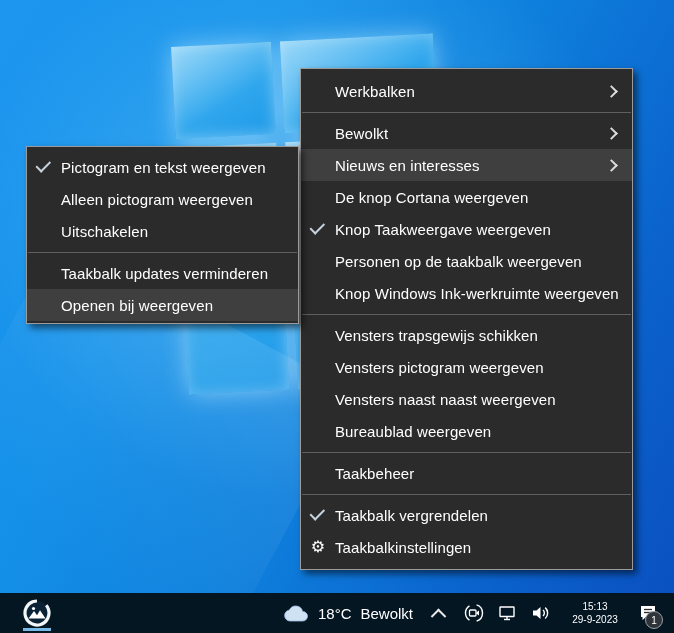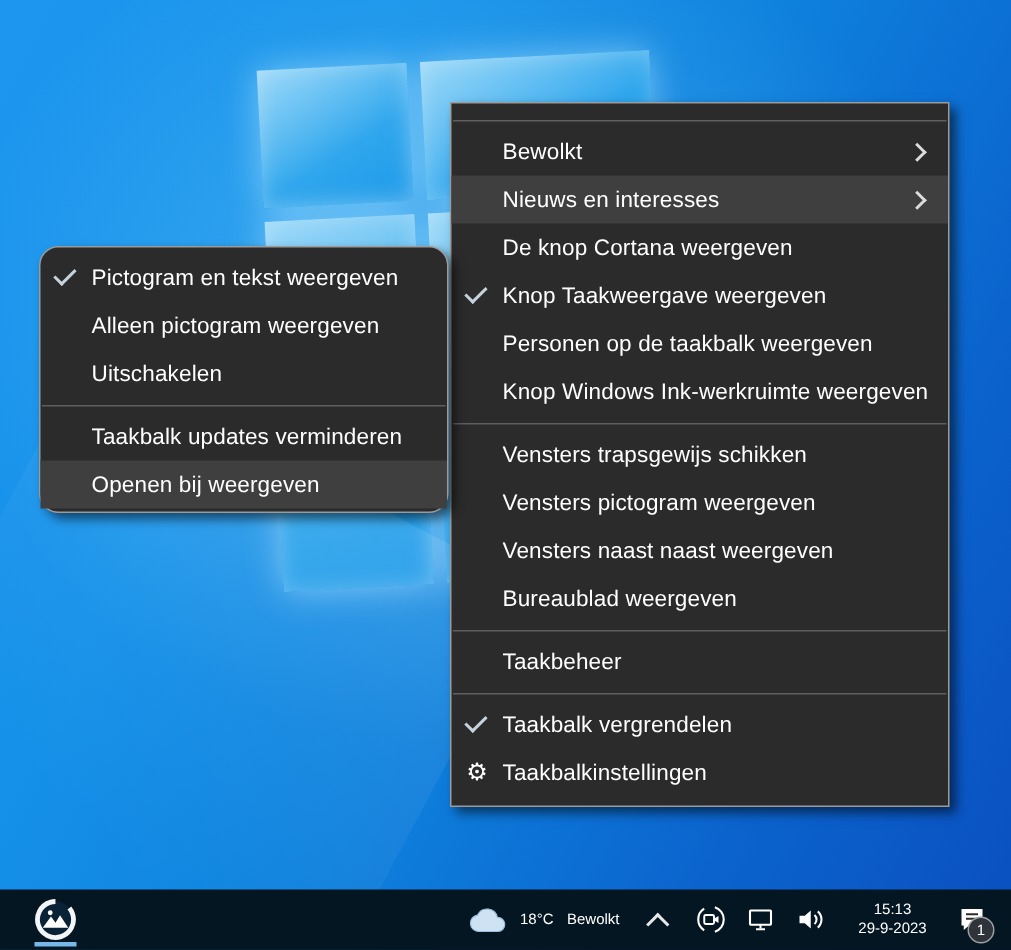--- a/index.html
+++ b/index.html
@@ -23,39 +23,39 @@
   }
   .beam{position:absolute;left:-60px;top:290px;width:340px;height:420px;
     background:linear-gradient(200deg,rgba(255,255,255,.10),rgba(255,255,255,0) 65%);
     transform:rotate(28deg);}
   
   .menu{
     position:absolute;background:#2b2b2b;border:1px solid #9b9b9b;
     box-shadow:4px 4px 7px rgba(0,0,0,.55);color:#fff;font-size:15px;
   }
   .main-menu{left:300px;top:68px;width:331px;padding:6px 0;z-index:3;}
-  .sub-menu{left:26px;top:164px;width:271px;padding:4px 0 2px 0;z-index:4;border-radius:13px;}
+  .sub-menu{left:26px;top:146px;width:271px;padding:4px 0 2px 0;z-index:4;}
   .menu-item{display:flex;align-items:center;height:32px;cursor:default;}
   .menu-item.highlighted{background:#3f3f3f;justify-content:center;}
   .mi-icon{width:34px;flex:none;display:flex;align-items:center;justify-content:center;}
   .mi-label{flex:1;white-space:nowrap;overflow:hidden;letter-spacing:.1px;}
   .mi-chev{flex:none;width:7px;height:7px;border-top:2px solid #dcdcdc;border-right:2px solid #dcdcdc;
     transform:rotate(45deg);margin:0 16px 0 8px;}
   .check{display:inline-block;width:12px;height:6px;border-left:2px solid #c6d2dc;
     border-bottom:2px solid #c6d2dc;transform:rotate(-45deg) translate(1px,-2px);}
   .gear{font-family:"DejaVu Sans",sans-serif;font-size:16px;color:#fff;line-height:1;}
   .menu-sep{height:10px;position:relative;}
   .menu-sep::after{content:"";position:absolute;left:1px;right:1px;top:5px;height:1px;background:#5f5f5f;}
   
   .taskbar{position:absolute;left:0;bottom:0;width:674px;height:40px;background:#051623;z-index:2;}
   .app-btn{position:absolute;left:12px;top:0;width:50px;height:40px;display:flex;
     align-items:center;justify-content:center;}
   .app-underline{position:absolute;left:11px;bottom:2px;width:28px;height:3px;background:#76b9e8;}
   .tb-right{position:absolute;right:0;top:0;height:40px;display:flex;align-items:center;color:#fff;}
-  .weather{display:flex;align-items:center;gap:9px;font-size:10px;}
+  .weather{display:flex;align-items:center;gap:9px;font-size:15px;}
   .tb-gap-lg{width:20px;}.tb-gap{width:13px;}.tb-gap-sm{width:10px;}
   .tray-icon{display:flex;align-items:center;justify-content:center;}
   .chevron-up{width:9px;height:9px;border-top:2px solid #e8e8e8;border-left:2px solid #e8e8e8;
     transform:rotate(45deg) translate(2px,2px);}
   .clock{width:66px;text-align:center;font-size:10px;line-height:13px;}
   .notif{position:relative;width:40px;height:40px;display:flex;align-items:center;justify-content:center;}
   .badge{position:absolute;right:5px;bottom:4px;width:16px;height:16px;border-radius:50%;
     background:#2f343a;border:1px solid #9aa0a5;color:#fff;font-size:10px;display:flex;
     align-items:center;justify-content:center;}
 </style>
@@ -129,20 +129,25 @@
           <line x1="6" y1="6.5" x2="14" y2="6.5" stroke="#2b2b2b" stroke-width="1.3"></line>
           <line x1="6" y1="9.5" x2="14" y2="9.5" stroke="#2b2b2b" stroke-width="1.3"></line>
         </svg>
         <div class="badge">1</div>
       </div>
       <div style="width:6px"></div>
     </div>
   </div>
 
   <div class="menu main-menu">
+      <div class="menu-item">
+        <span class="mi-icon"></span>
+        <span class="mi-label">Werkbalken</span>
+        <span class="mi-chev"></span>
+      </div>
       <div class="menu-sep"></div>
       <div class="menu-item">
         <span class="mi-icon"></span>
         <span class="mi-label">Bewolkt</span>
         <span class="mi-chev"></span>
       </div>
       <div class="menu-item highlighted">
         <span class="mi-icon"></span>
         <span class="mi-label">Nieuws en interesses</span>
         <span class="mi-chev"></span>

